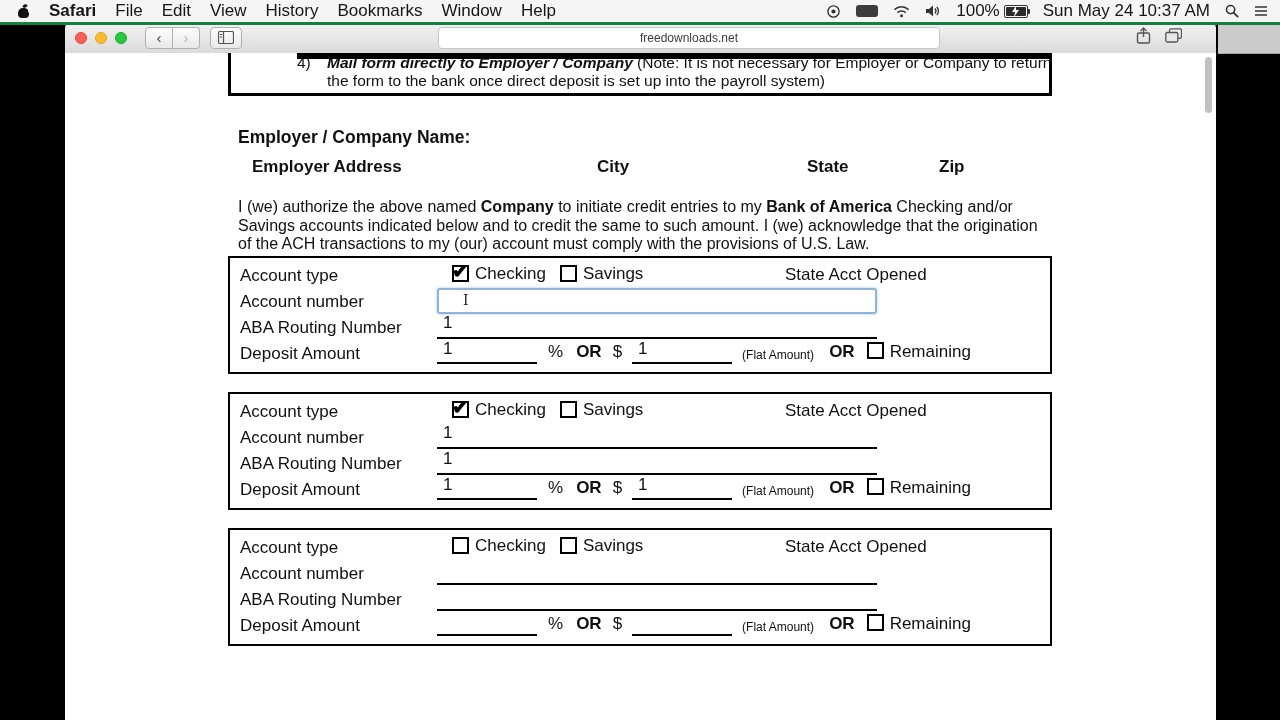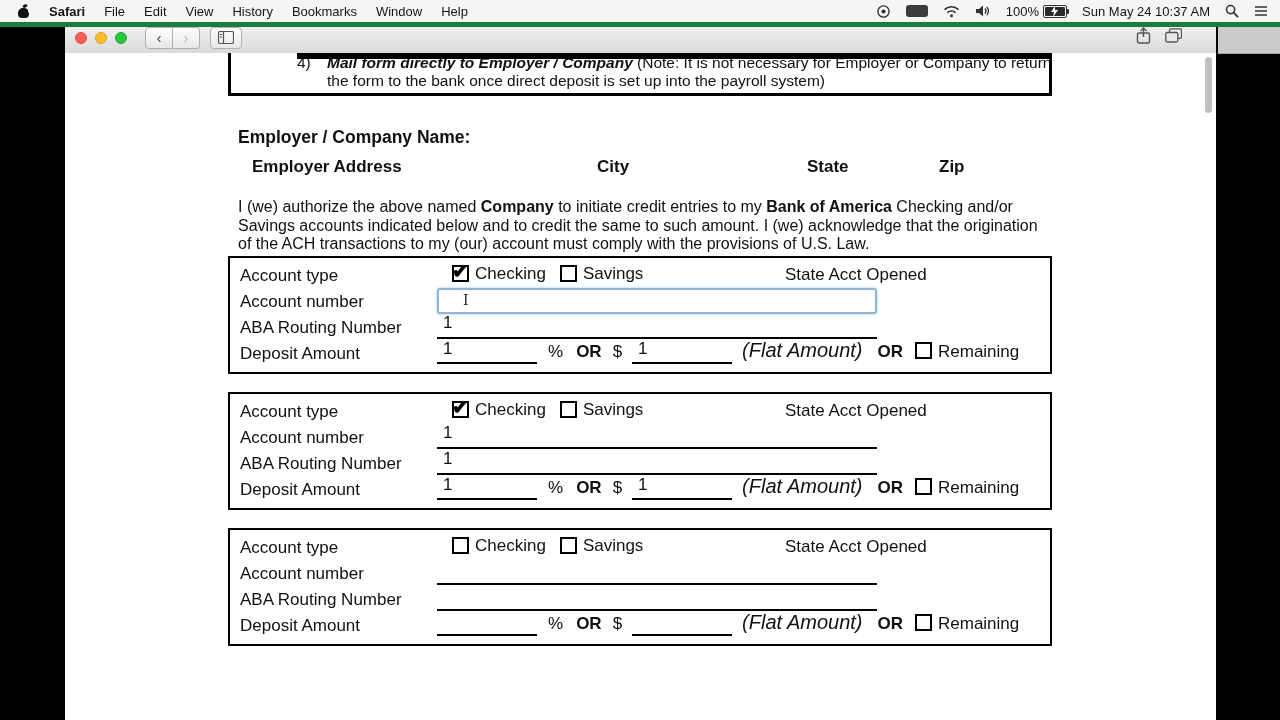--- a/index.html
+++ b/index.html
@@ -1,20 +1,20 @@
 <!DOCTYPE html>
 <html><head>
 <meta charset="utf-8">
 <style>
   html,body{margin:0;padding:0;width:1280px;height:720px;overflow:hidden;}
   body{background:#000;font-family:"Liberation Sans",sans-serif;position:relative;}
 
   
   .menubar{position:absolute;top:0;left:0;right:0;height:22px;background:#f5f5f5;
-    border-bottom:5px solid #15803d;display:flex;font-size:13px;color:#151515;z-index:20;}
+    border-bottom:3px solid #15803d;display:flex;font-size:17px;color:#151515;z-index:20;}
   .mb-left{display:flex;align-items:center;gap:19px;margin-left:18px;}
   .mb-item{white-space:nowrap;}
   .mb-item.app{font-weight:bold;}
   .apple{position:relative;width:12px;height:14px;display:inline-block;}
   .apple .a-body{position:absolute;bottom:0;left:0;width:11px;height:10px;background:#111;border-radius:5px 5px 4px 4px;}
   .apple .a-leaf{position:absolute;top:0;left:5px;width:4px;height:4px;background:#111;border-radius:70% 0 70% 0;transform:rotate(25deg);}
   .apple .a-bite{position:absolute;right:-2px;top:5px;width:4px;height:4px;background:#f5f5f5;border-radius:50%;}
   .mb-right{margin-left:auto;display:flex;align-items:center;gap:15px;margin-right:12px;}
   .mb-right svg{display:block;}
   .pill-icon{width:22px;height:12px;background:#3c3c3c;border-radius:3px;}
@@ -88,21 +88,21 @@
     font-size:17px;line-height:24px;padding-left:6px;}
   .active-input{position:absolute;left:197px;top:0;width:436px;height:22px;background:#fff;
     border:2px solid #8fb3d9;border-radius:3px;box-shadow:0 0 3px #a5c8ea;}
   .ibeam{position:absolute;left:24px;top:2px;font-family:"DejaVu Serif",serif;font-size:14px;color:#222;}
   .dep{position:absolute;left:197px;top:-3px;display:flex;align-items:flex-end;}
   .uline-short{width:94px;height:25px;border-bottom:2px solid #000;font-size:17px;line-height:23px;padding-left:6px;position:static;}
   .sym{font-size:17px;margin:0 0 2px 11px;}
   .sym.b{font-weight:bold;margin-left:13px;}
   .sym.or2{margin-left:15px;}
   .dep .m10{margin-left:10px;}
-  .flat{font-size:20px;margin:0 0 2px 10px;font-style:italic;}
+  .flat{font-size:12px;margin:0 0 2px 10px;}
   .dep .cb{align-self:center;margin:0 0 0 12px;}
   .remlbl{font-size:17px;margin:0 0 2px 6px;}
 </style>
 </head>
 <body>
 
 <div class="menubar">
   <div class="mb-left">
     <span class="apple">
         <span class="a-leaf"></span>
@@ -182,20 +182,23 @@
     </div>
     <span class="iconbtn">
       <svg width="16" height="13" viewBox="0 0 16 13">
           <rect x="0.5" y="0.5" width="15" height="12" rx="1.5" fill="none" stroke="#555" stroke-width="1.2"></rect>
           <line x1="5.5" y1="1" x2="5.5" y2="12" stroke="#555" stroke-width="1.2"></line>
           <line x1="1.8" y1="3.5" x2="4.2" y2="3.5" stroke="#555" stroke-width="1"></line>
           <line x1="1.8" y1="6" x2="4.2" y2="6" stroke="#555" stroke-width="1"></line>
         </svg>
     </span>
     <div class="spacer"></div>
+    <div class="urlfield">
+      <span>freedownloads.net</span>
+    </div>
     <div class="spacer"></div>
     <div class="tb-right">
       <span>
         <svg width="15" height="17" viewBox="0 0 15 17">
             <rect x="1.5" y="6" width="12" height="10" rx="1.5" fill="none" stroke="#555" stroke-width="1.4"></rect>
             <line x1="7.5" y1="1.5" x2="7.5" y2="10" stroke="#555" stroke-width="1.4"></line>
             <polyline points="4.5,4 7.5,1 10.5,4" fill="none" stroke="#555" stroke-width="1.4"></polyline>
           </svg>
       </span>
       <span>

